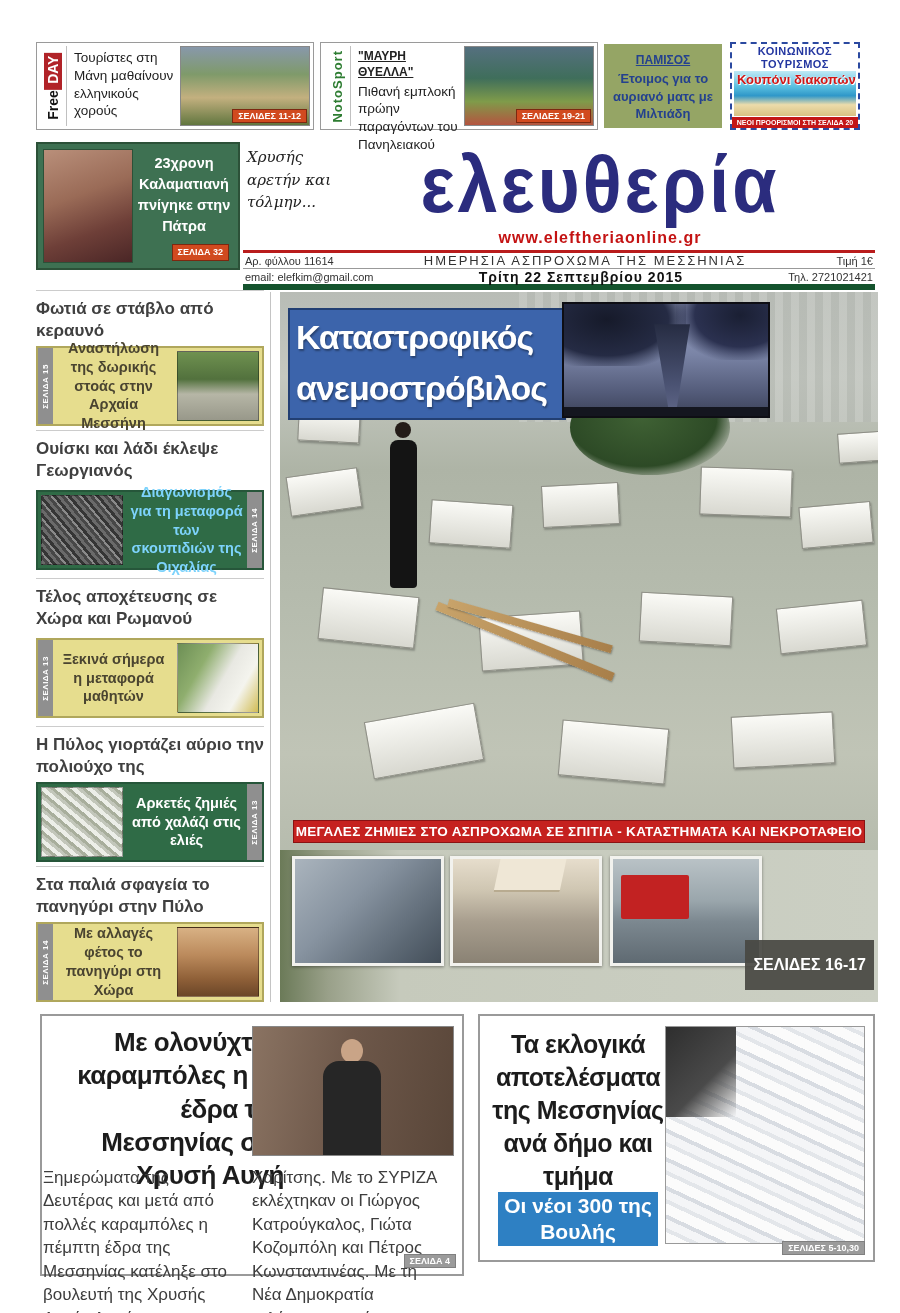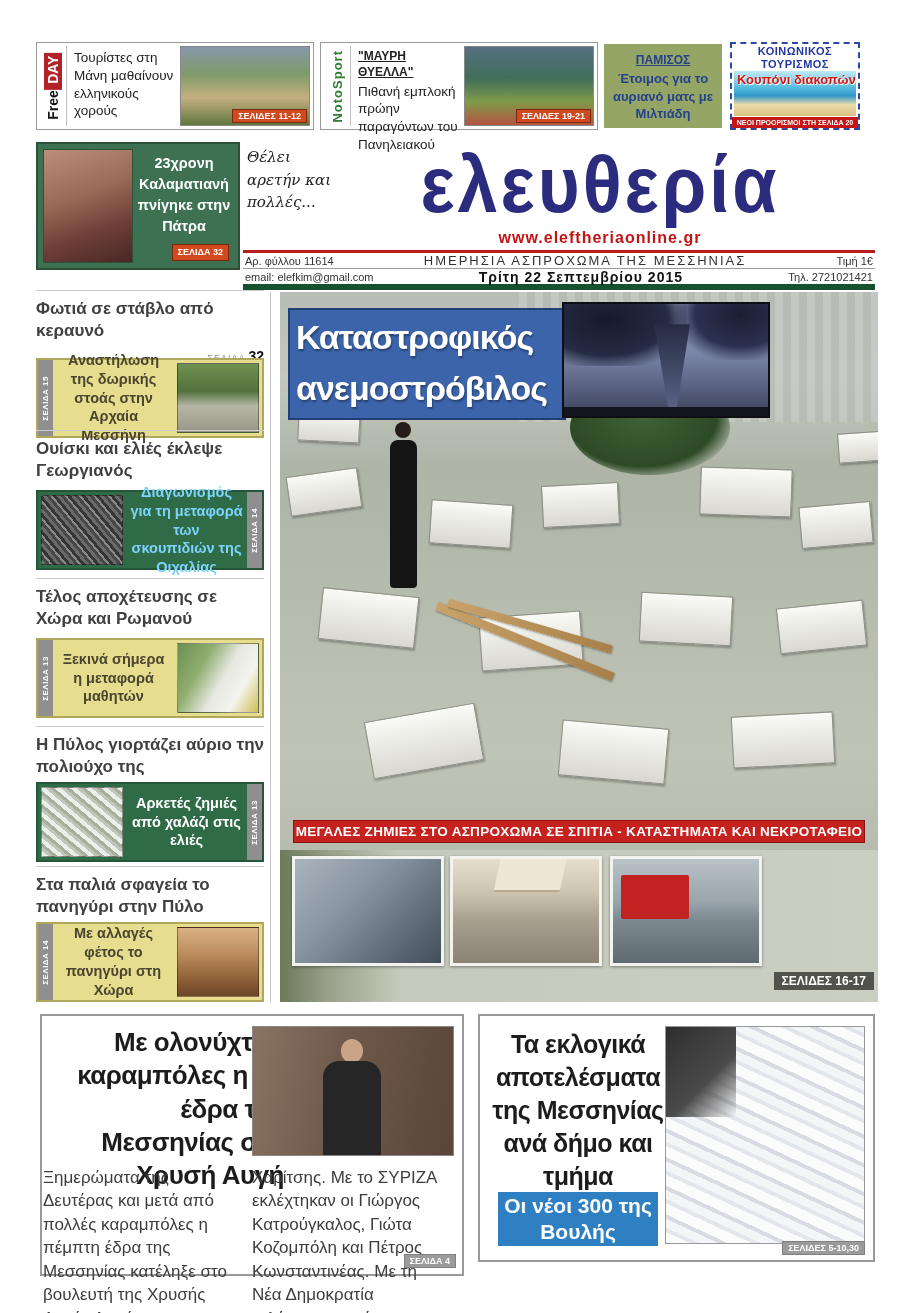--- a/index.html
+++ b/index.html
@@ -15,21 +15,21 @@
   .fd-free{font-weight:bold;font-size:14px;color:#111;}
   .fd-day{font-weight:bold;font-size:14px;color:#fff;background:#b12328;padding:6px 1px 3px 1px;}
   .ns-brand{font-weight:bold;font-size:13px;color:#2e7d32;letter-spacing:1px;}
   .promo-text{flex:1;font-size:13.5px;color:#1e1e1e;line-height:1.32;padding-top:3px;}
   .ns-kicker{font-weight:bold;font-size:12px;color:#222;text-decoration:underline;margin-bottom:2px;}
   .promo-photo{width:128px;position:relative;border:1px solid #888;}
   .photo-dancers{background:linear-gradient(180deg,#8898ab 0%,#7f9a6a 35%,#c3b07f 65%,#61763f 100%);}
   .photo-bench{background:linear-gradient(180deg,#55707f 0%,#3f6e5b 40%,#7f9b4a 70%,#b4543f 100%);}
   .badge{position:absolute;right:2px;bottom:2px;background:#d14a1f;border:1px solid #7c2810;color:#fff;font-weight:bold;font-size:9px;padding:1px 5px;white-space:nowrap;}
   .badge.gray{background:#9b9b9b;border-color:#808080;}
-  .badge.dark{background:rgba(72,72,66,.92);border:none;font-size:12px;padding:2px 8px;}
+  .badge.dark{background:rgba(72,72,66,.92);border:none;font-size:16px;padding:16px 8px;}
 
   #promo-pamisos{position:absolute;left:604px;top:44px;width:118px;height:84px;background:#95a565;text-align:center;color:#24418e;box-sizing:border-box;padding-top:9px;}
   .pam-kicker{font-weight:bold;font-size:12px;text-decoration:underline;margin-bottom:3px;}
   .pam-text{font-weight:bold;font-size:13px;line-height:1.35;padding:0 4px;}
 
   #promo-coupon{position:absolute;left:730px;top:42px;width:130px;height:88px;background:#fff;border:2px dashed #2b49a0;box-sizing:border-box;}
   .coupon-title{font-weight:bold;color:#2336a0;font-size:11px;text-align:center;letter-spacing:.5px;line-height:1.15;margin-top:1px;}
   .coupon-beach{position:absolute;left:2px;right:2px;top:27px;bottom:12px;background:linear-gradient(180deg,#bfe9f5 0%,#59bfe0 35%,#2f97c8 55%,#ecdcab 75%,#d9c183 100%);}
   .coupon-sub{position:absolute;left:5px;top:29px;color:#d11616;font-weight:bold;font-size:13px;line-height:1.15;text-shadow:0 0 2px #fff,1px 1px 0 #fff;}
   .coupon-footer{position:absolute;left:0;right:0;bottom:0;background:#c41616;color:#fff;font-size:7px;font-weight:bold;text-align:center;padding:2px 0;}
@@ -154,21 +154,21 @@
   </div>
 
   <div id="lead-box">
     <div class="lead-photo"></div>
     <div class="lead-text">
       <span>23χρονη Καλαματιανή πνίγηκε στην Πάτρα</span>
       <span class="badge lead-badge">ΣΕΛΙΔΑ 32</span>
     </div>
   </div>
 
-  <div id="tagline">Θέλει αρετήν και πολλές...</div>
+  <div id="tagline">Χρυσής αρετήν και τόλμην...</div>
   <div id="logo">ελευθερία</div>
   <div id="website">www.eleftheriaonline.gr</div>
 
   <div class="mast-row" id="mast-row1">
     <span>Αρ. φύλλου 11614</span>
     <span class="center">ΗΜΕΡΗΣΙΑ ΑΣΠΡΟΧΩΜΑ ΤΗΣ ΜΕΣΣΗΝΙΑΣ</span>
     <span>Τιμή 1€</span>
   </div>
   <div class="mast-row" id="mast-row2">
     <span>email: elefkim@gmail.com</span>
@@ -176,30 +176,30 @@
     <span>Τηλ. 2721021421</span>
   </div>
 
   <div id="v-divider"></div>
 
   <div class="sb-head" style="top:290px;">
     <span>Φωτιά σε στάβλο από κεραυνό</span>
     <div class="sb-ref"><span class="ref-word">ΣΕΛΙΔΑ</span><span class="ref-num">32</span></div>
   </div>
 
-  <div class="sb-box yellow" style="top:358px;">
+  <div class="sb-box yellow" style="top:346px;">
     <div class="sb-strip">
         <span class="vtext">ΣΕΛΙΔΑ 15</span>
       </div>
     <div class="sb-box-text">Αναστήλωση της δωρικής στοάς στην Αρχαία Μεσσήνη</div>
     <div class="sb-box-photo photo-stoa"></div>
   </div>
 
   <div class="sb-head" style="top:430px;">
-    <span>Ουίσκι και ελιές έκλεψε Γεωργιανός</span>
+    <span>Ουίσκι και λάδι έκλεψε Γεωργιανός</span>
     <div class="sb-ref"><span class="ref-word">ΣΕΛΙΔΑ</span><span class="ref-num">32</span></div>
   </div>
 
   <div class="sb-box green" style="top:490px;">
     <div class="sb-box-photo photo-garbage"></div>
     <div class="sb-box-text pale">Διαγωνισμός για τη μεταφορά των σκουπιδιών της Οιχαλίας</div>
     <div class="sb-strip">
         <span class="vtext">ΣΕΛΙΔΑ 14</span>
       </div>
   </div>

